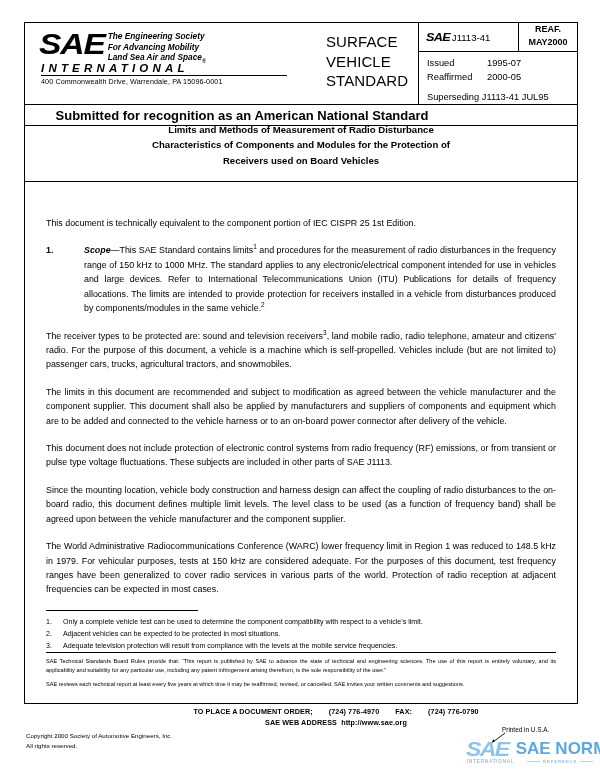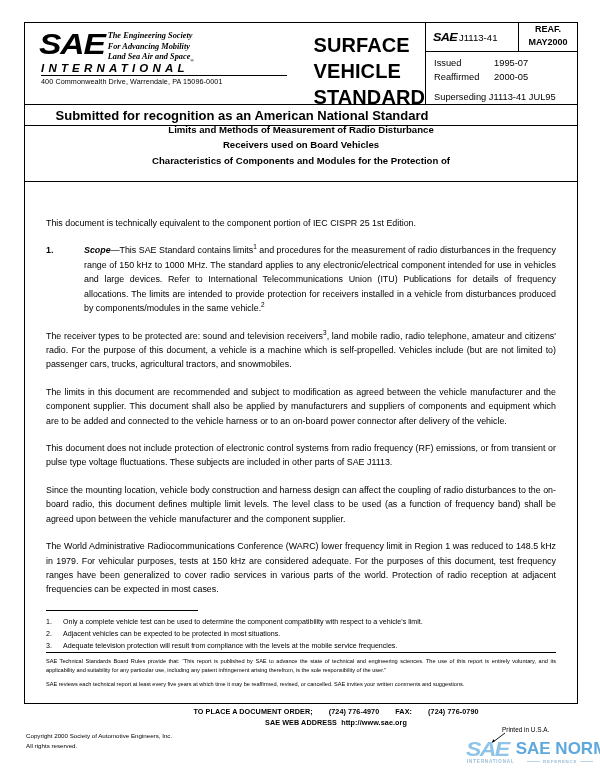--- a/index.html
+++ b/index.html
@@ -67,21 +67,20 @@
     transform-origin: left top;
     padding-right: 10px;
   }
   .sae-tag {
     font-size: 8.3px;
     font-style: italic;
     font-weight: bold;
     line-height: 1.27;
     padding-top: 1px;
     white-space: nowrap;
-    font-family: Liberation Serif, serif;
   }
   .sae-tag .reg {
     font-size: 5px;
     vertical-align: sub;
   }
   .intl {
     font-size: 11.5px;
     font-style: italic;
     font-weight: bold;
     letter-spacing: 4.2px;
@@ -98,22 +97,22 @@
     letter-spacing: 0.1px;
     padding-left: 2px;
   }
   .mast-mid {
     flex: 1;
     border-right: 1.5px solid #000;
     box-sizing: border-box;
     padding: 9px 0 0 8px;
   }
   .svs-line {
-    font-size: 20px;
-    font-weight: bold;
+    font-size: 15px;
+    font-weight: normal;
     line-height: 1.30;
     letter-spacing: 0.1px;
   }
   .mast-right {
     width: 158px;
     box-sizing: border-box;
     display: flex;
     flex-direction: column;
   }
   .mr-top {
@@ -438,22 +437,22 @@
         </div>
       </div>
     </div>
 
     <div class="submitted-bar">
       <div class="txt">Submitted for recognition as an American National Standard</div>
     </div>
 
     <div class="title-block">
       <div class="tline">Limits and Methods of Measurement of Radio Disturbance</div>
+      <div class="tline">Characteristics of Components and Modules for the Protection of</div>
       <div class="tline">Receivers used on Board Vehicles</div>
-      <div class="tline">Characteristics of Components and Modules for the Protection of</div>
     </div>
 
     <div class="body-area">
 
       <div class="para">This document is technically equivalent to the component portion of IEC CISPR 25 1st Edition.</div>
 
       <div class="scope-wrap">
         <div class="scope-num">1.</div>
         <div class="scope-body"><span class="kw">Scope</span><span>—This SAE Standard contains limits</span><sup>1</sup><span> and procedures for the measurement of radio disturbances in the frequency range of 150 kHz to 1000 MHz. The standard applies to any electronic/electrical component intended for use in vehicles and large devices. Refer to International Telecommunications Union (ITU) Publications for details of frequency allocations. The limits are intended to provide protection for receivers installed in a vehicle from disturbances produced by components/modules in the same vehicle.</span><sup>2</sup></div>
       </div>

